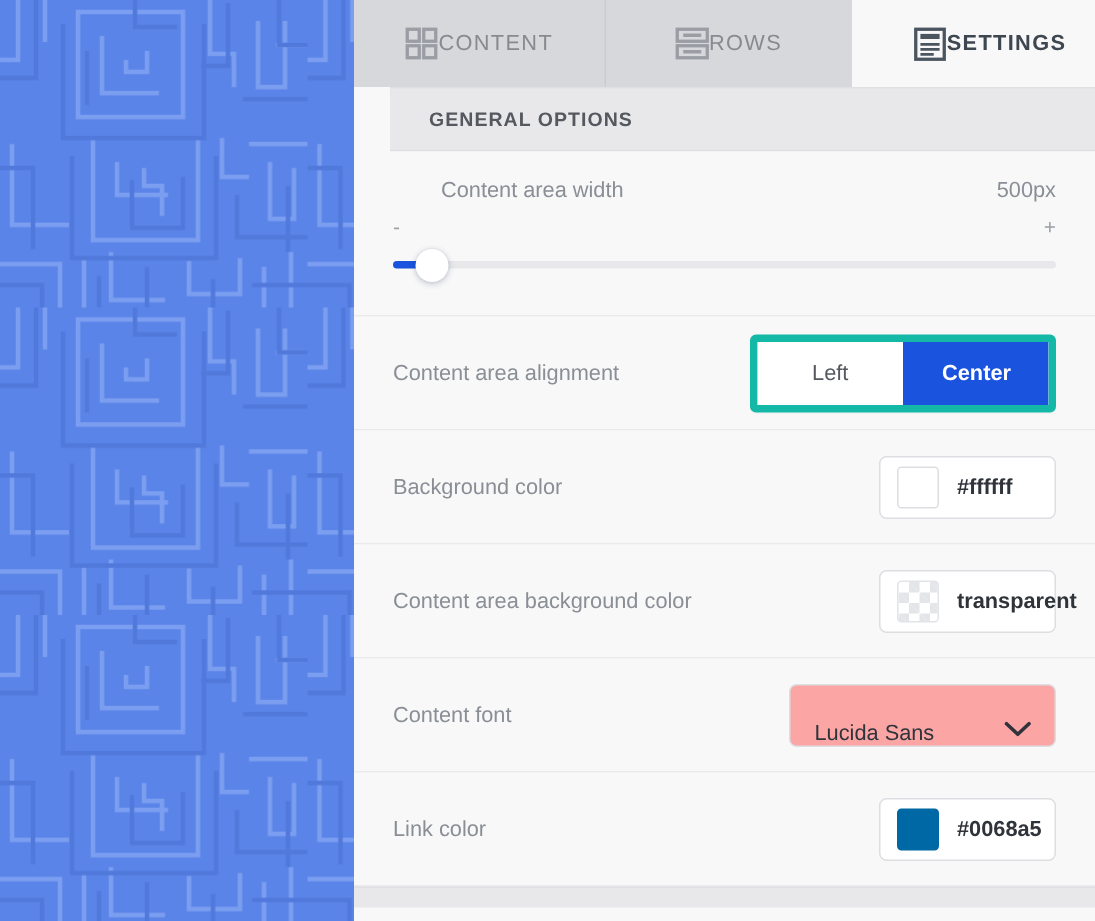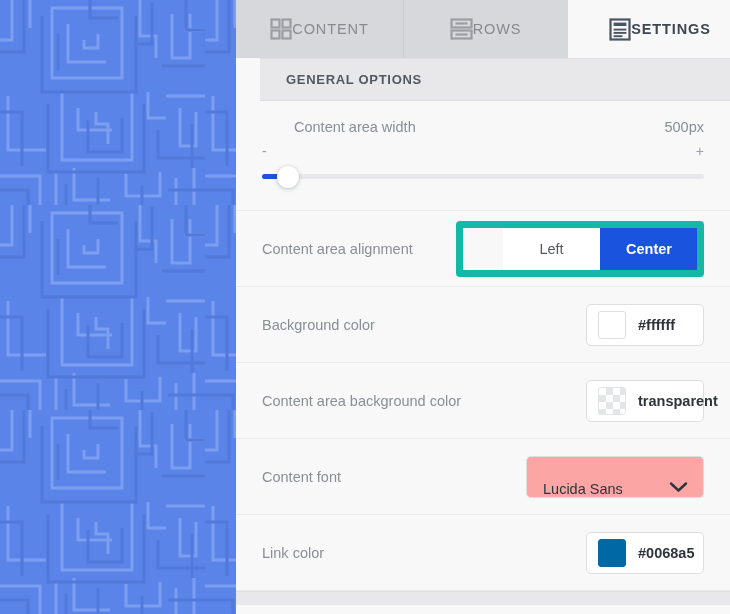--- a/index.html
+++ b/index.html
@@ -190,23 +190,22 @@
     background: #ffffff;
     box-shadow: 0 1px 4px rgba(30,50,90,0.28), 0 0 0 1px rgba(0,0,0,0.02);
     cursor: pointer;
   }
 
   
   .segmented {
     display: flex;
     border-radius: 4px;
     overflow: hidden;
-    border: 7px solid #14b8a6;
+    border: 5px solid #14b8a6;
     box-shadow: 0 1px 1px rgba(0,0,0,0.03);
-    padding-left: 40px;
   }
   .seg-btn {
     min-width: 97px;
     height: 42px;
     display: flex;
     align-items: center;
     justify-content: center;
     font-size: 14.5px;
     background: #ffffff;
     color: #55595f;

